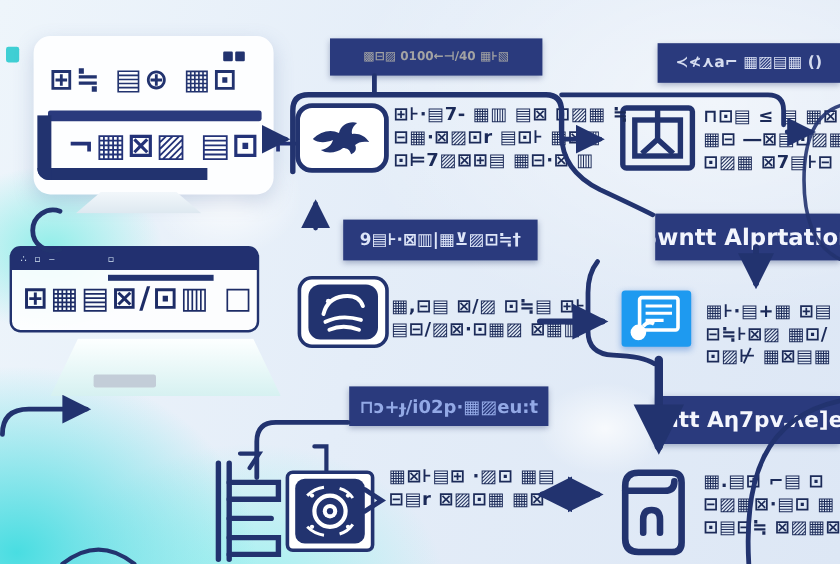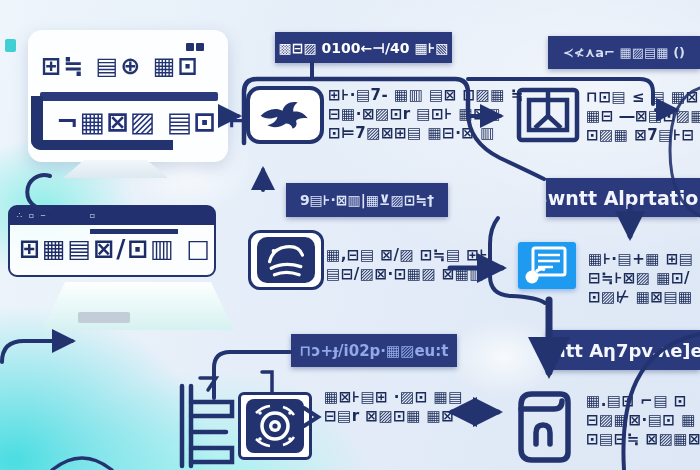--- a/index.html
+++ b/index.html
@@ -43,25 +43,25 @@
                 letter-spacing:2px;white-space:nowrap;}
   
   .laptop{left:42px;top:282px;width:192px;height:48px;
           background:linear-gradient(180deg,#fdffff,#d6f1f1);
           clip-path:polygon(12% 0,88% 0,100% 100%,0 100%);}
   .touchpad{position:absolute;left:36px;top:30px;width:52px;height:11px;background:#c3cdd8;border-radius:2px;}
   
   .banner{background:#2a3a7d;display:flex;align-items:center;justify-content:center;
           box-shadow:0 2px 5px rgba(30,45,100,.35);overflow:hidden;white-space:nowrap;}
   .banner span{font-weight:bold;}
-  .b-topmid{left:275px;top:32px;width:177px;height:31px;}   .b-topmid span{color:#ffffff;font-size:14px;}
+  .b-topmid{left:275px;top:32px;width:177px;height:31px;}   .b-topmid span{color:#a3a3a3;font-size:10px;}
   .b-topright{left:548px;top:36px;width:152px;height:33px;} .b-topright span{color:#d5dcf0;font-size:13px;}
   .b-mid{left:286px;top:183px;width:162px;height:34px;}     .b-mid span{color:#dde5f8;font-size:14px;}
   .b-swntt{left:546px;top:178px;width:154px;height:39px;}   .b-swntt span{color:#f2f5fd;font-size:19px;font-weight:600;}
-  .b-botmid{left:291px;top:334px;width:166px;height:33px;}  .b-botmid span{color:#93a9e6;font-size:15px;}
+  .b-botmid{left:291px;top:322px;width:166px;height:33px;}  .b-botmid span{color:#93a9e6;font-size:15px;}
   .b-watt{left:546px;top:330px;width:154px;height:40px;}    .b-watt span{color:#f4f6fd;font-size:18px;font-weight:600;}
   
   .node{display:flex;align-items:center;justify-content:center;}
   .n-bird{left:246px;top:86px;width:78px;height:58px;background:#fff;border:4px solid #22336f;border-radius:14px;}
   .n-box{left:515px;top:86px;width:66px;height:58px;}
   .n-spiral{left:248px;top:230px;width:76px;height:60px;background:#fff;border:3px solid #22336f;border-radius:12px;}
   .n-spiral .spiral-fill{width:58px;height:46px;background:#22336f;border-radius:10px;
                          display:flex;align-items:center;justify-content:center;}
   .n-bluedoc{left:518px;top:242px;width:58px;height:47px;background:#1e9af0;border-radius:3px;
              box-shadow:0 2px 5px rgba(30,100,200,.4);}

